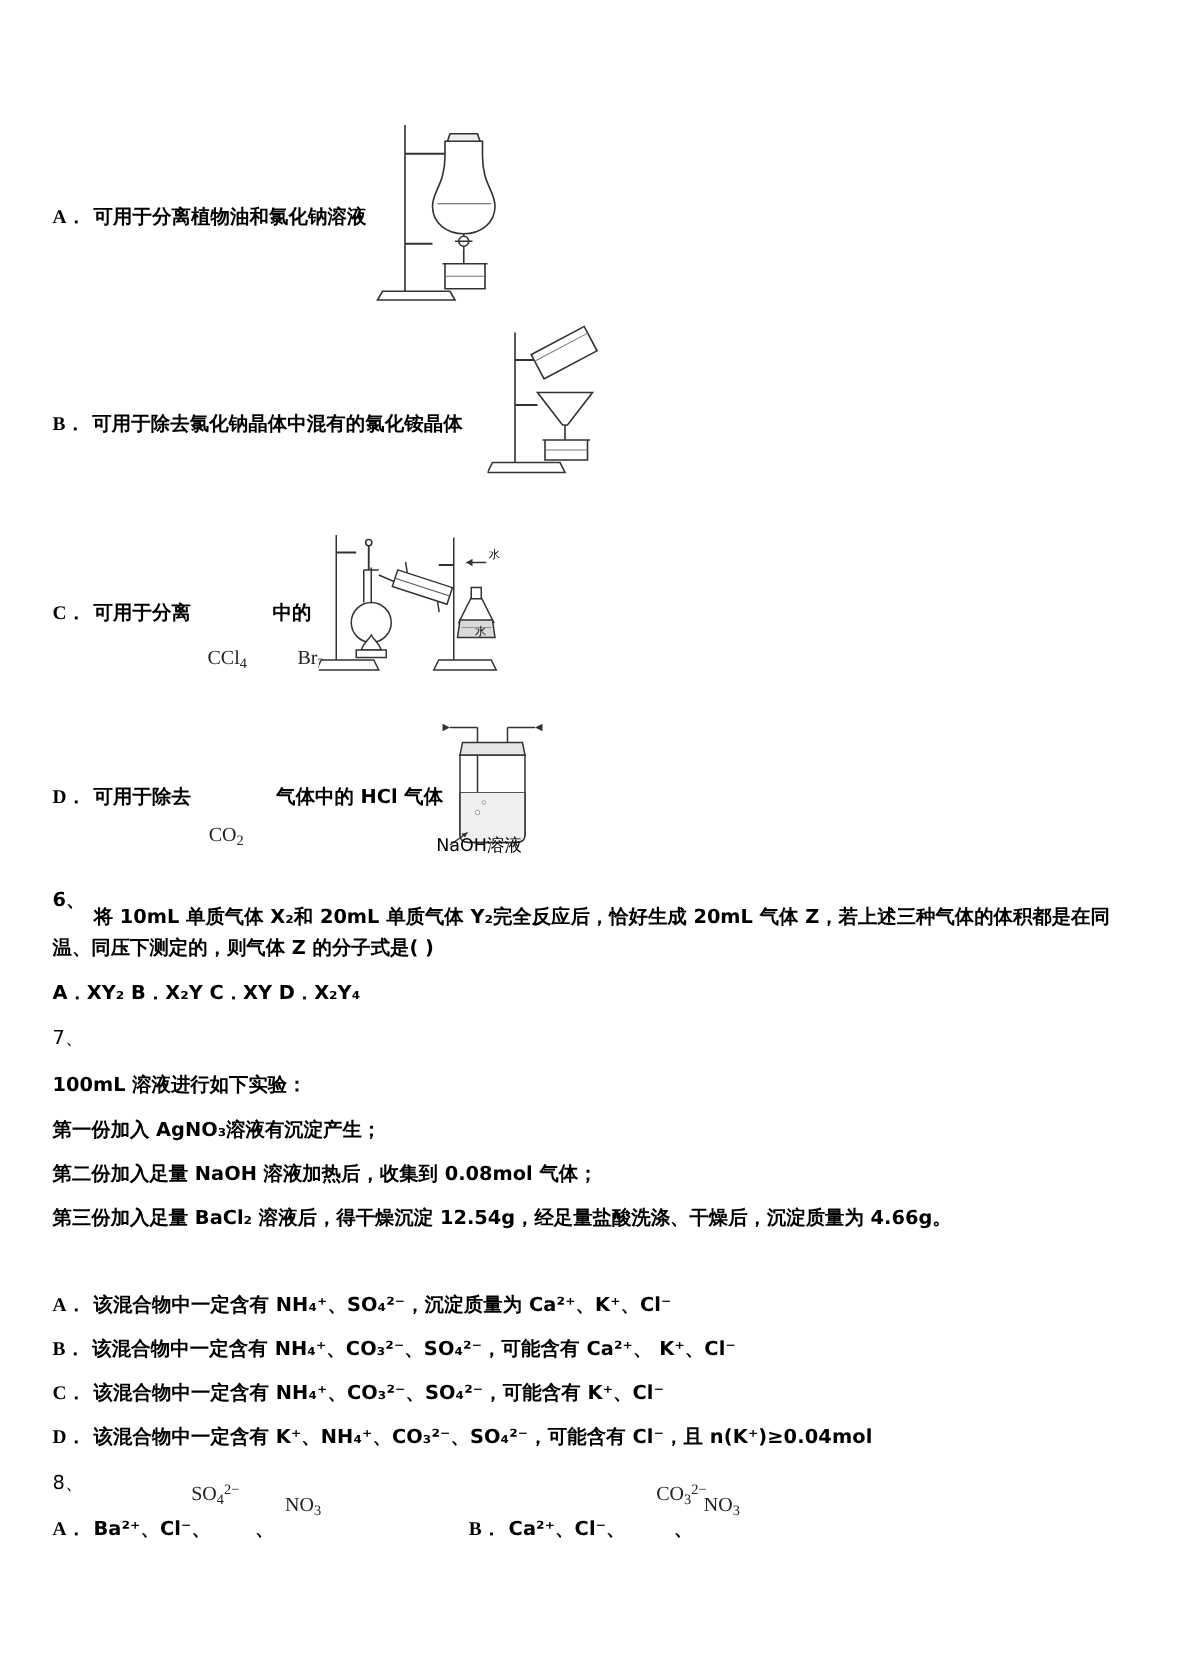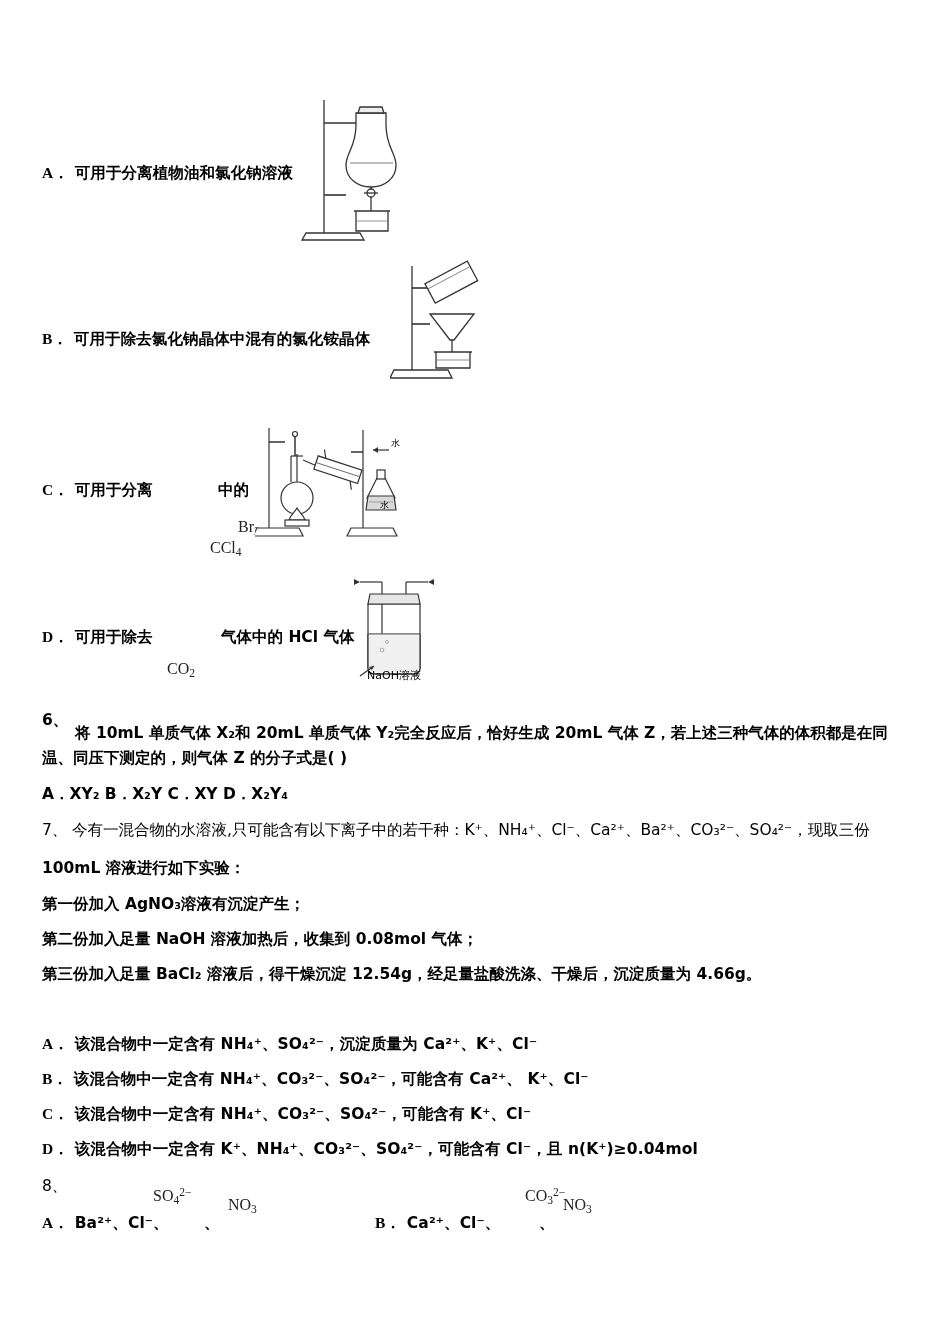--- a/index.html
+++ b/index.html
@@ -131,21 +131,21 @@
       <line x1="44" y1="94" x2="82" y2="94"></line>
       <line x1="46" y1="102" x2="80" y2="102" stroke="#777" stroke-width="0.8"></line>
     </g>
   </svg>
 
   <div class="opt-row" style="left:42px; top:480px;">
     <span class="opt-label">C．</span>
     <span class="opt-text">可用于分离</span>
   </div>
   <div class="para" style="left:218px; top:480px;">中的</div>
-  <div class="formula-img" style="left:166px; top:539px;margin-left:44px;">CCl<sub>4</sub></div>
+  <div class="formula-img" style="left:166px; top:518px;">CCl<sub>4</sub></div>
   <div class="formula-img" style="left:238px; top:518px;">Br<sub>2</sub></div>
 
   <svg class="apparatus" style="left:255px; top:412px;" width="160" height="135" viewBox="0 0 160 135">
     <g stroke="#333" fill="none" stroke-width="1.2">
 
       <line x1="14" y1="16" x2="14" y2="116"></line>
       <path d="M2 116 L44 116 L48 124 L-2 124 Z" fill="#fff" stroke="#333"></path>
       <line x1="14" y1="30" x2="30" y2="30" stroke-width="1.5"></line>
 
       <line x1="108" y1="18" x2="108" y2="116"></line>
@@ -213,29 +213,28 @@
       <path d="M38 64 L90 64" stroke="#555" stroke-width="0.9"></path>
       <path d="M38 64 L38 98 C38 102 41 104 45 104 L83 104 C87 104 90 102 90 98 L90 64" fill="none" stroke="#333"></path>
 
       <circle cx="52" cy="80" r="1.8" fill="#fff" stroke="#777" stroke-width="0.6"></circle>
       <circle cx="57" cy="72" r="1.4" fill="#fff" stroke="#777" stroke-width="0.6"></circle>
 
       <line x1="44" y1="96" x2="30" y2="106" stroke="#333"></line>
       <path d="M44 96 L39 97 L42 100 Z" fill="#333" stroke="none"></path>
     </g>
   </svg>
-  <div class="smalllabel" style="position:absolute; left:367px; top:668px; font-size:11px;">NaOH溶液</div>
+  <div class="smalllabel" style="position:absolute; left:349px; top:668px; font-size:14px;">NaOH溶液</div>
 
   <div class="para" style="left:42px; top:710px;">6、</div>
   <div class="para" style="left:75px; top:710px;margin-top:13px;">将 10mL 单质气体 X₂和 20mL 单质气体 Y₂完全反应后，恰好生成 20mL 气体 Z，若上述三种气体的体积都是在同</div>
   <div class="para" style="left:42px; top:784px;">A．XY₂   B．X₂Y   C．XY   D．X₂Y₄</div>
   <div class="para" style="left:42px; top:748px;">温、同压下测定的，则气体 Z 的分子式是(   )</div>
 
   <div class="para-reg" style="left:42px; top:820px;">7、</div>
-  <div class="para" style="left:72px; top:820px; font-weight:normal;">今有一混合物的水溶液,只可能含有以下离子中的若干种：K⁺、NH₄⁺、Cl⁻、Ca²⁺、Ba²⁺、CO₃²⁻、SO₄²⁻，现取三份</div>
   <div class="para" style="left:42px; top:858px;">100mL 溶液进行如下实验：</div>
 
   <div class="para" style="left:42px; top:894px;">第一份加入 AgNO₃溶液有沉淀产生；</div>
   <div class="para" style="left:42px; top:929px;">第二份加入足量 NaOH 溶液加热后，收集到 0.08mol 气体；</div>
   <div class="para" style="left:42px; top:964px;">第三份加入足量 BaCl₂ 溶液后，得干燥沉淀 12.54g，经足量盐酸洗涤、干燥后，沉淀质量为 4.66g。</div>
 
   <div class="opt-row" style="left:42px; top:1034px;">
     <span class="opt-label">A．</span>
     <span class="opt-text">该混合物中一定含有 NH₄⁺、SO₄²⁻，沉淀质量为 Ca²⁺、K⁺、Cl⁻</span>
   </div>

